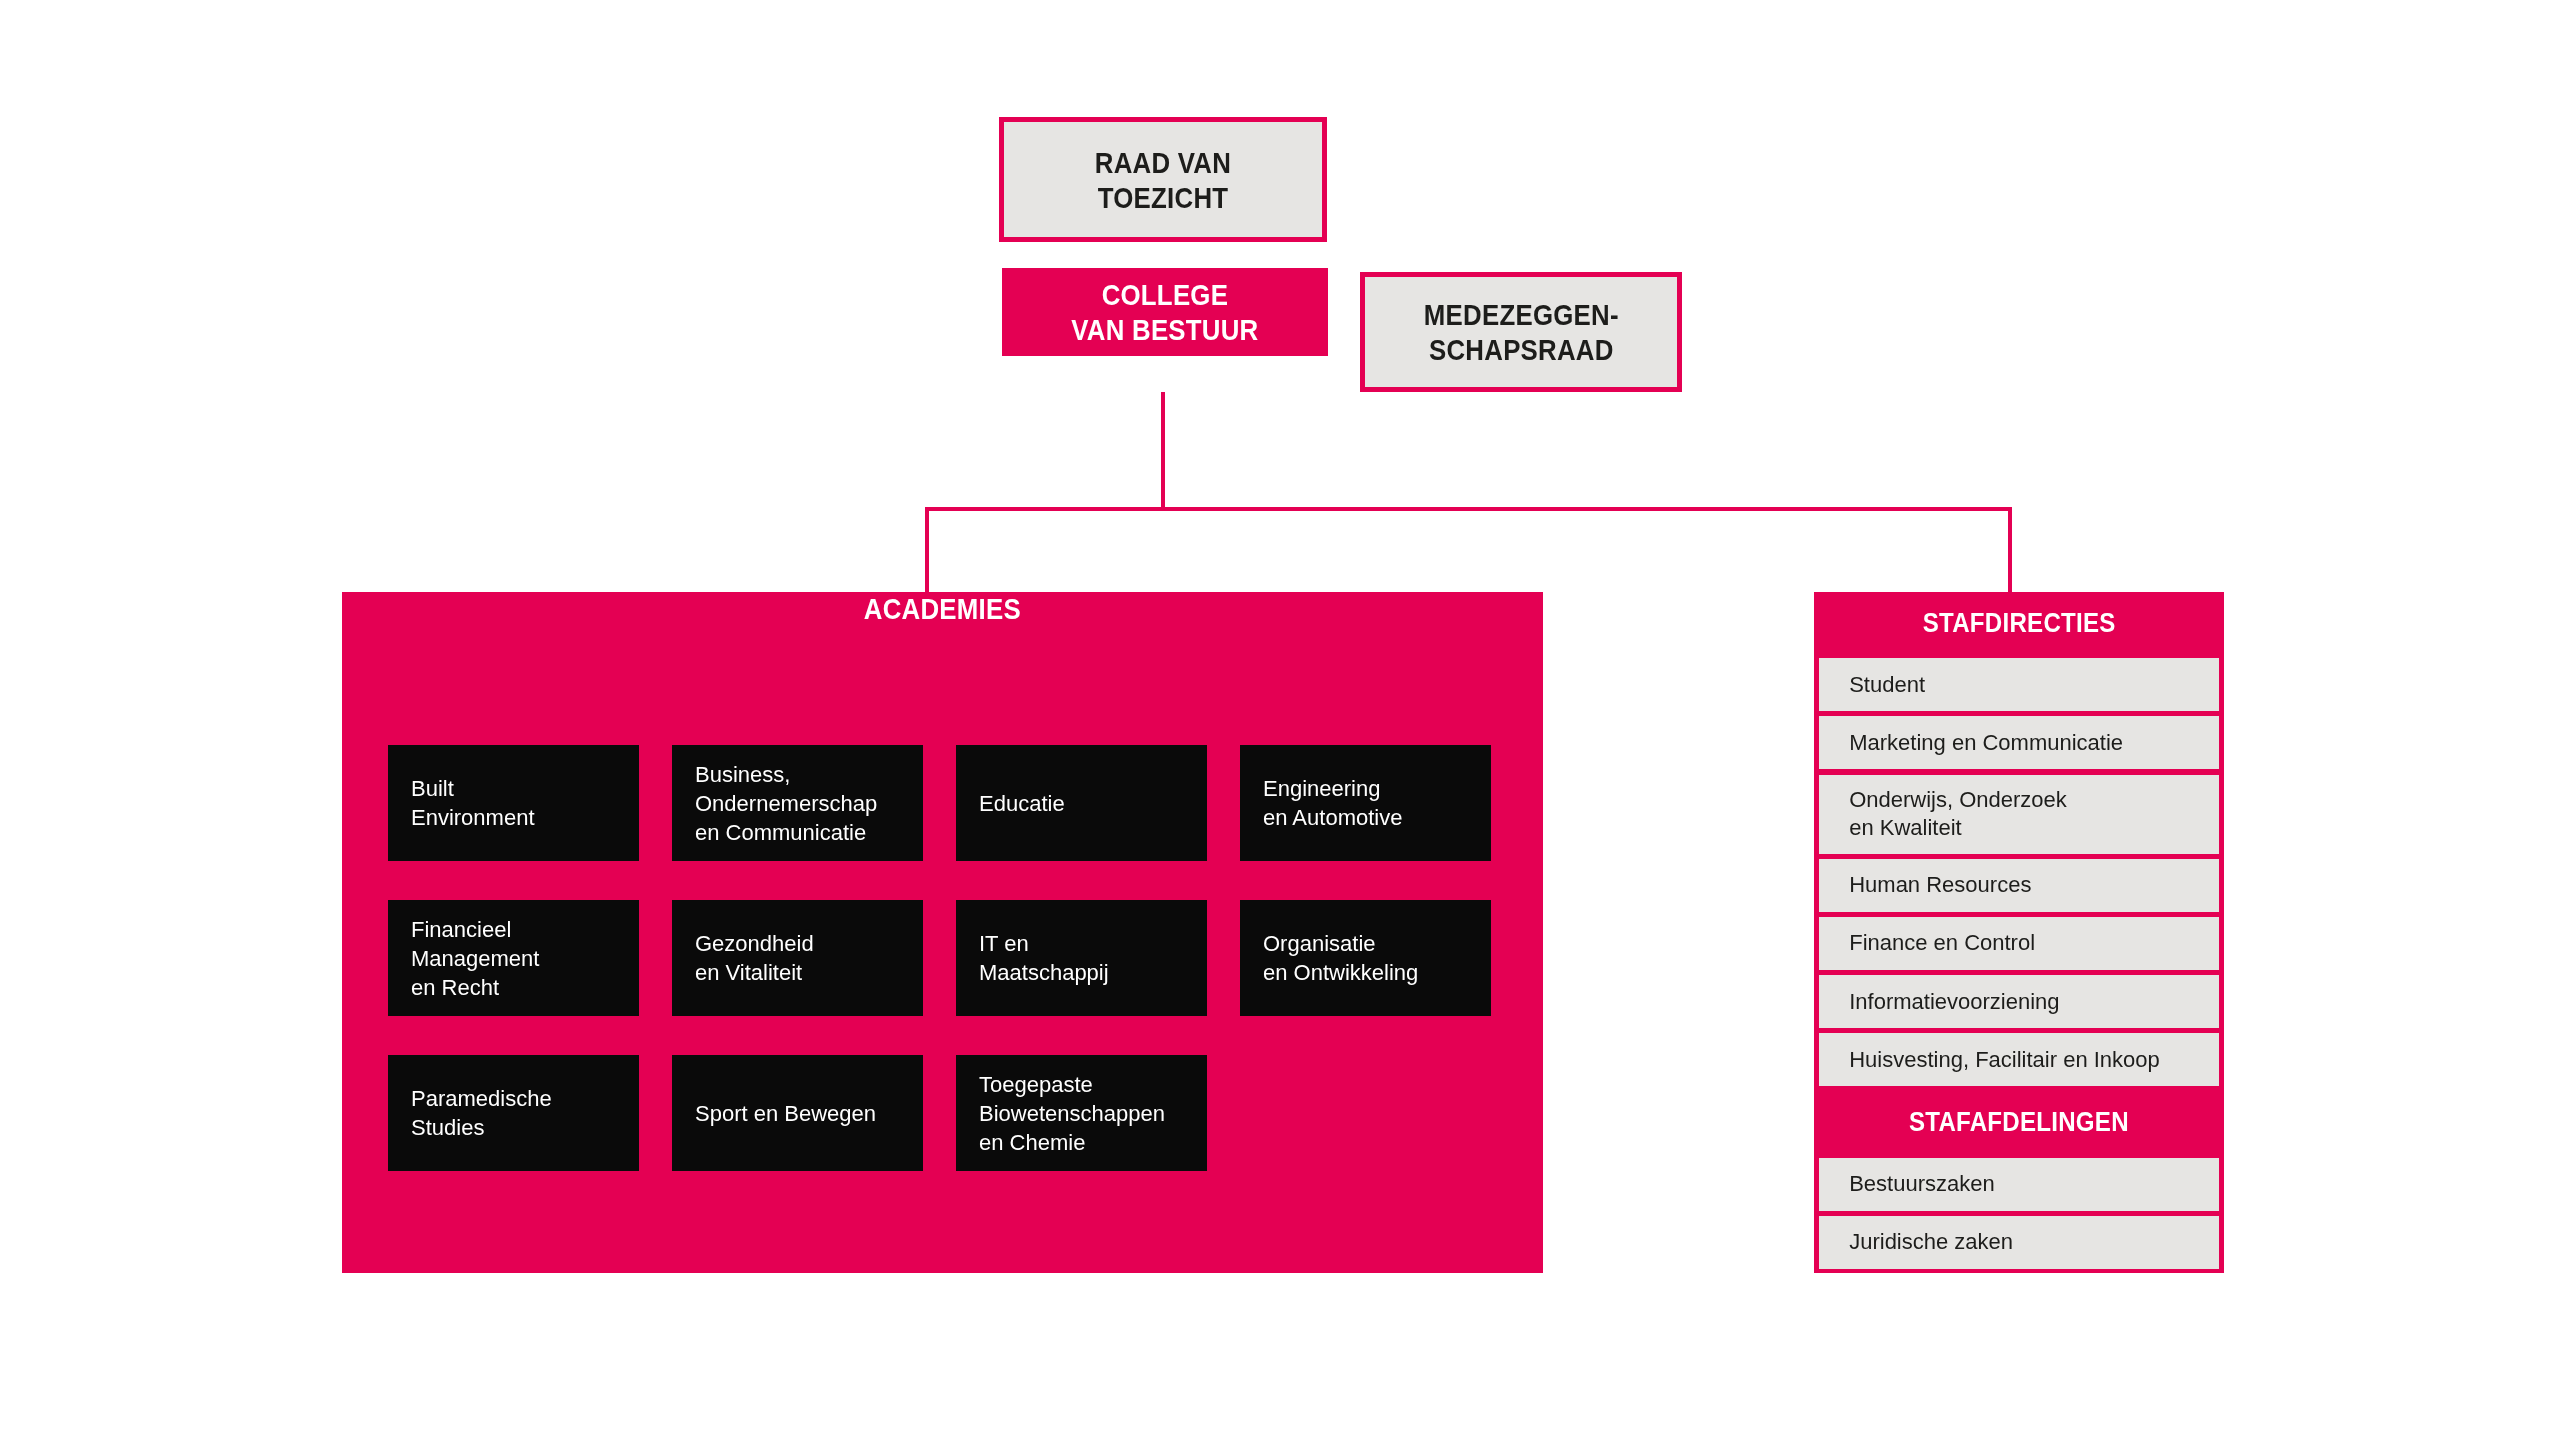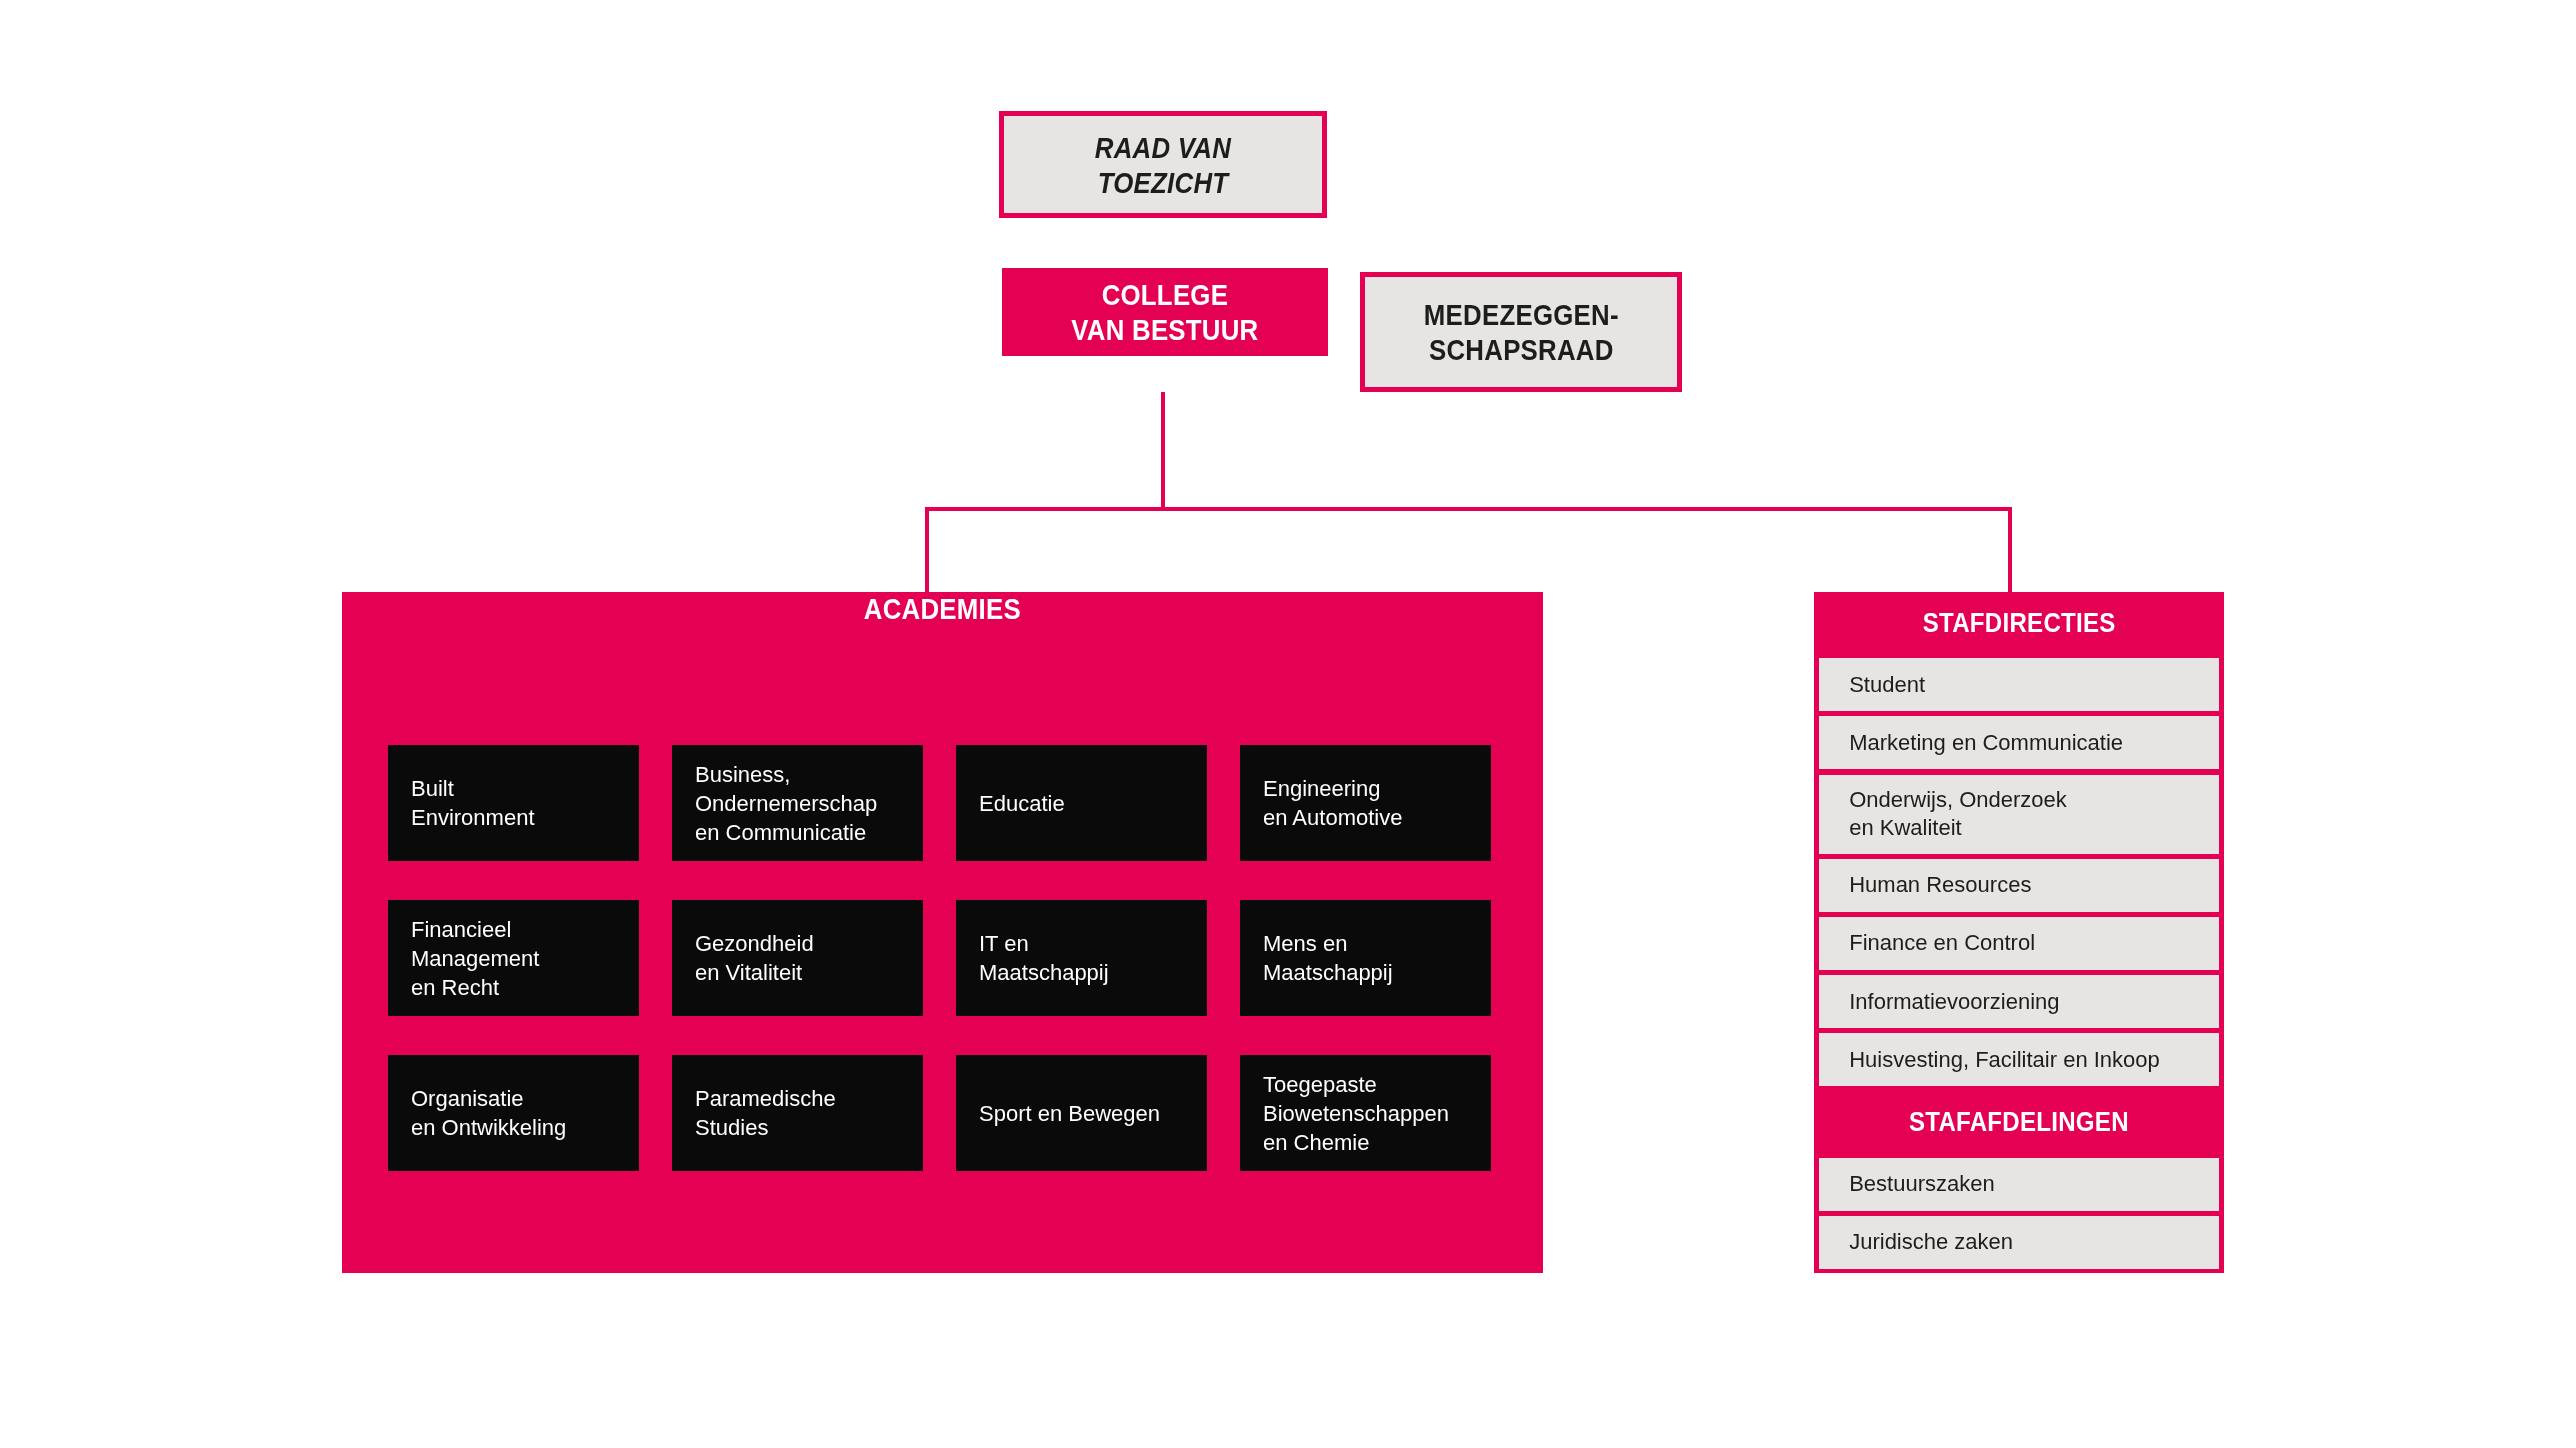--- a/index.html
+++ b/index.html
@@ -18,21 +18,21 @@
   .node{position:absolute;display:flex;align-items:center;justify-content:center;text-align:center;}
   .node.grayfill{background:var(--gray);border:5.2px solid var(--pink);}
   .node.pinkfill{background:var(--pink);}
 
   .condensed{display:inline-block;transform:scaleX(.86);transform-origin:center;
     font-weight:bold;letter-spacing:0.3px;}
   .hdr-dark{color:var(--ink);font-size:30px;line-height:35px;white-space:pre-line;}
   .hdr-light{color:var(--white);font-size:30px;line-height:35px;white-space:pre-line;}
 
   
-  #raad{left:999px;top:111px;width:328px;height:107px;font-style:italic;}
+  #raad{left:999px;top:117px;width:328px;height:125px;}
   #college{left:1002px;top:268px;width:326px;height:88px;}
   #medezeggen{left:1360px;top:272px;width:322px;height:120px;}
 
   
   .line{position:absolute;background:var(--pink);}
   #conn-college-v{left:1161px;top:392px;width:3.9px;height:117px;}
   #conn-h{left:925px;top:507px;width:1087px;height:3.9px;}
   #conn-left-v{left:925px;top:509px;width:3.9px;height:84px;}
   #conn-right-v{left:2008px;top:509px;width:3.9px;height:84px;}
 
@@ -112,24 +112,20 @@
       </div>
       <div class="acad-cell">
         <span class="acad-label">Gezondheid
 en Vitaliteit</span>
       </div>
       <div class="acad-cell">
         <span class="acad-label">IT en
 Maatschappij</span>
       </div>
       <div class="acad-cell">
-        <span class="acad-label">Mens en
-Maatschappij</span>
-      </div>
-      <div class="acad-cell">
         <span class="acad-label">Organisatie
 en Ontwikkeling</span>
       </div>
       <div class="acad-cell">
         <span class="acad-label">Paramedische
 Studies</span>
       </div>
       <div class="acad-cell">
         <span class="acad-label">Sport en Bewegen</span>
       </div>

